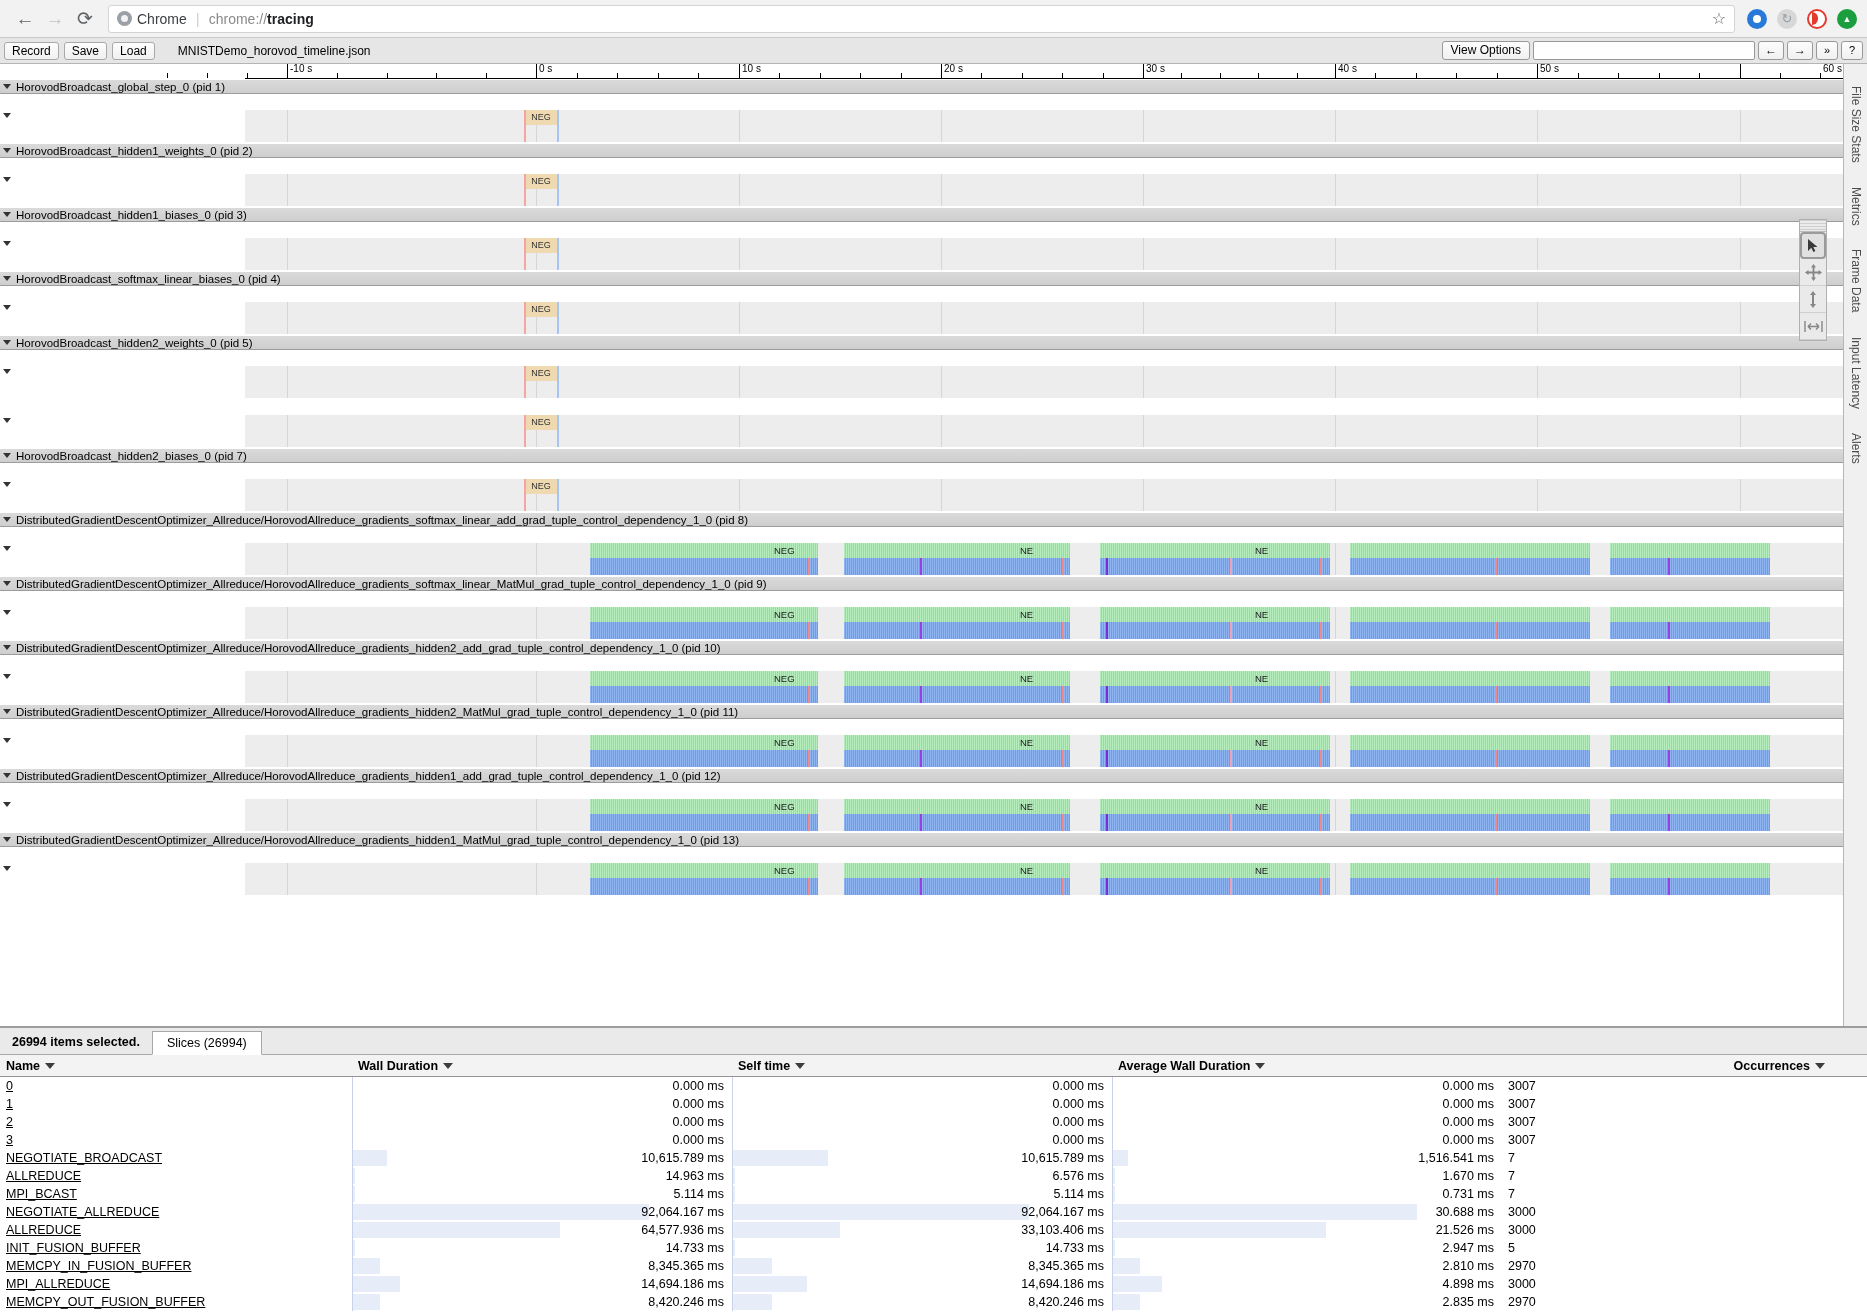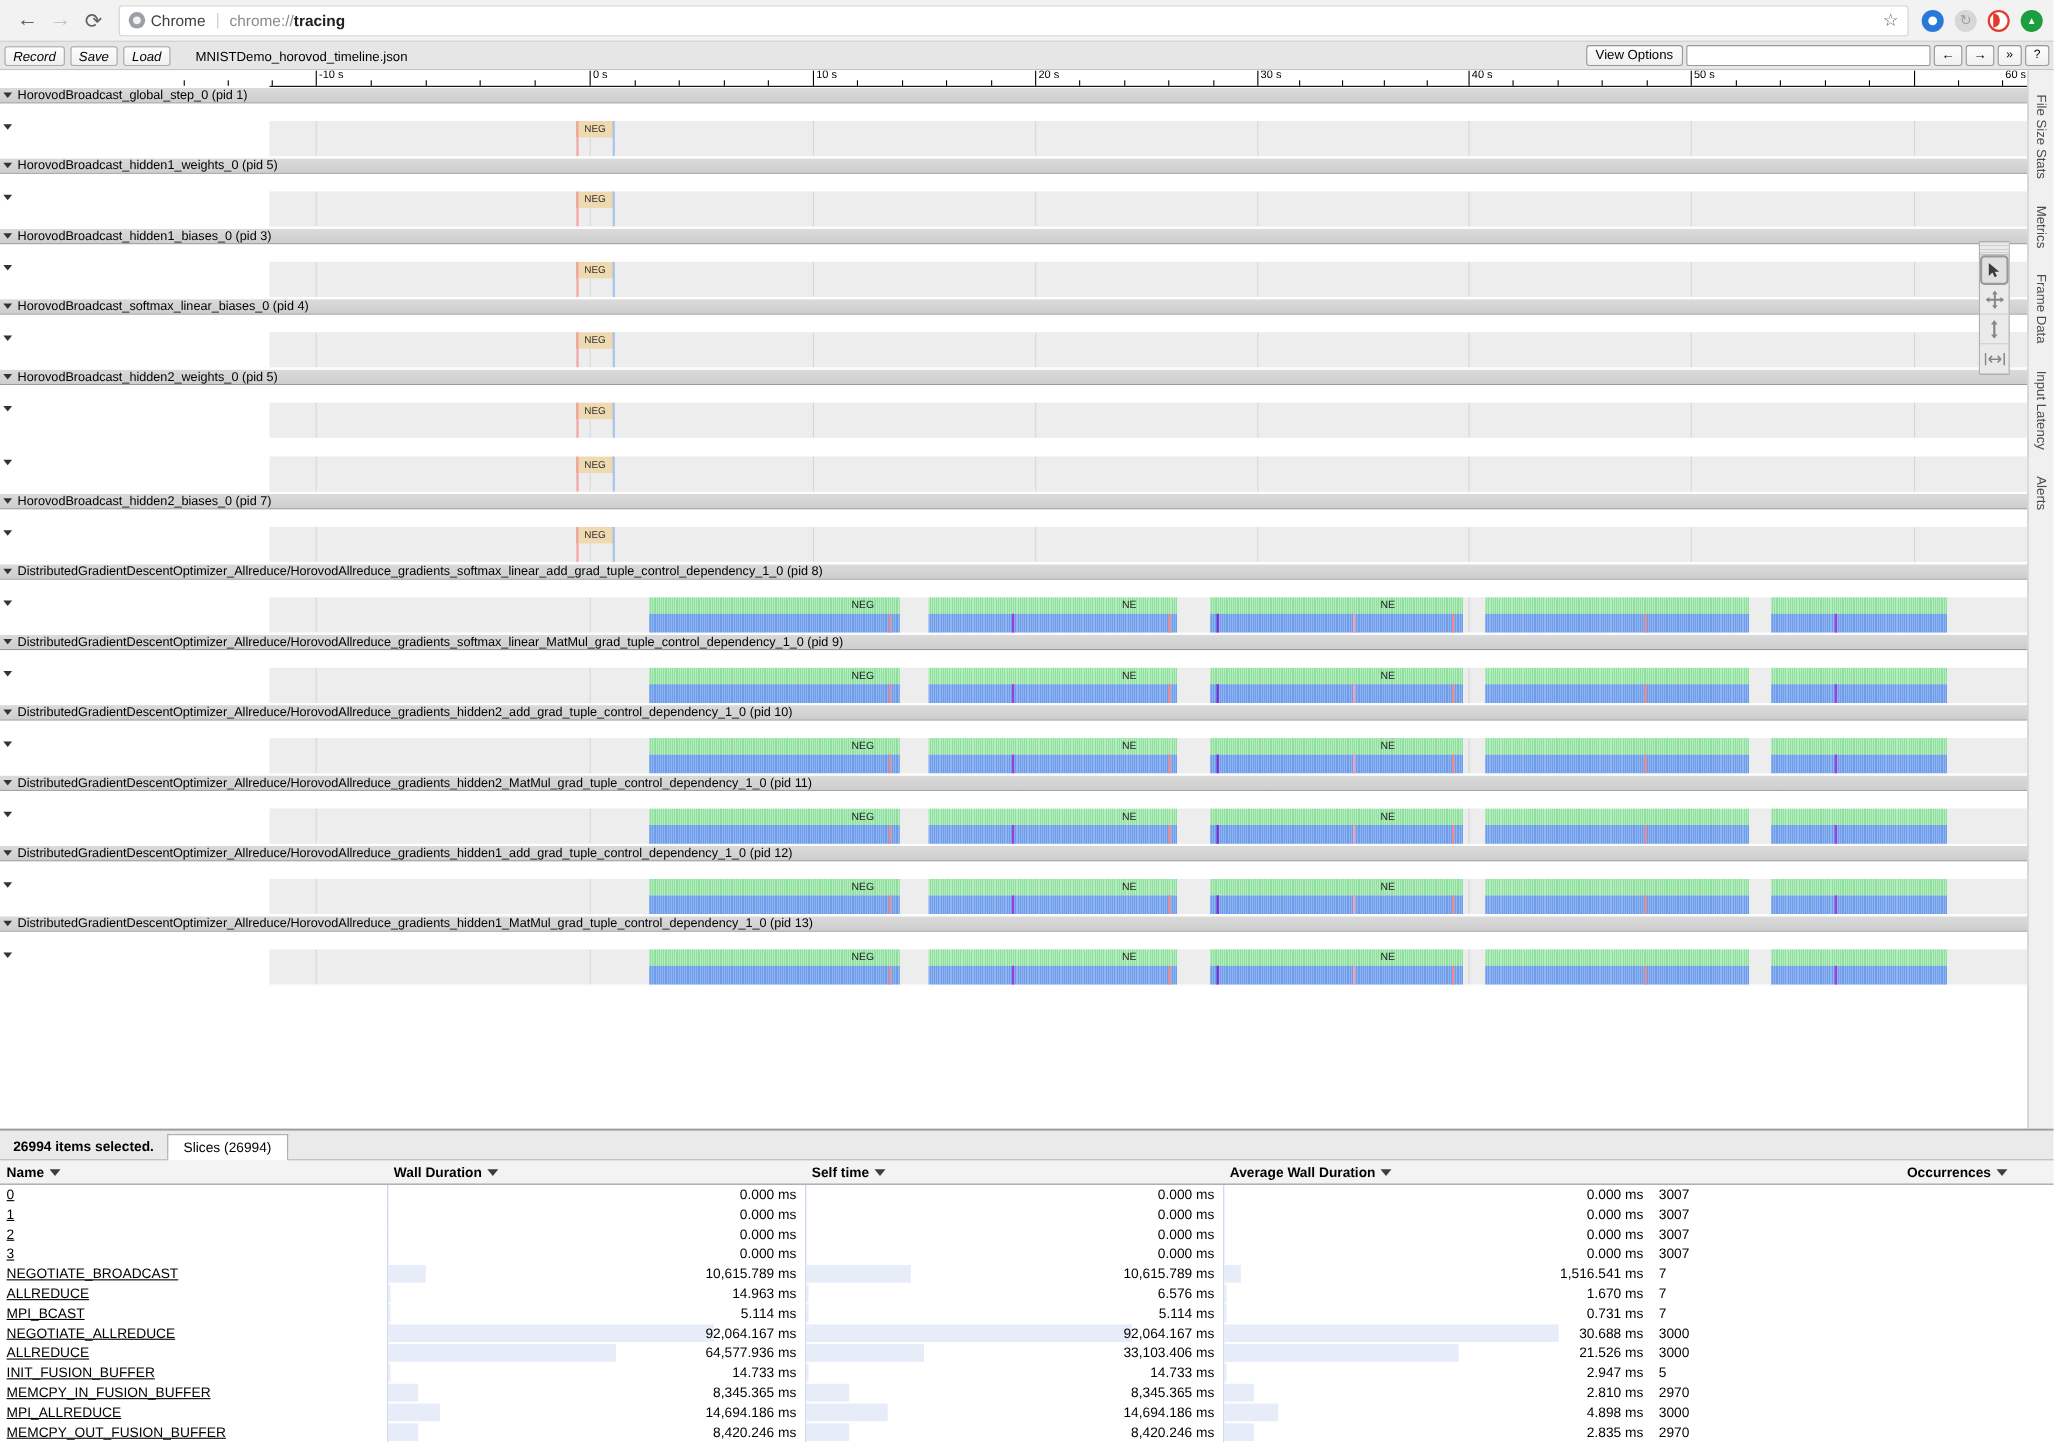--- a/index.html
+++ b/index.html
@@ -91,21 +91,20 @@
     height: 18px;
     min-width: 40px;
     padding: 0 7px;
     font-size: 12px;
     line-height: 16px;
     background: linear-gradient(#fdfdfd,#f0f0f0);
     border: 1px solid #a9a9a9;
     border-radius: 3px;
     text-align: center;
     color: #000;
-    font-style: italic;
   }
   #trace-filename { font-size: 12px; margin-left: 18px; color: #000; }
   #toolbar-right { margin-left: auto; display: flex; align-items: center; gap: 3px; }
   #view-options-btn {
     height: 19px; padding: 0 8px; font-size: 12px; line-height: 17px;
     background: linear-gradient(#fdfdfd,#f0f0f0);
     border: 1px solid #999; border-radius: 3px; text-align: right;
   }
   #search-box {
     width: 222px; height: 19px;
@@ -466,21 +465,21 @@
               <div class="grid-line" style="left: 1495px;"></div>
               <div class="neg-box" style="left: 279px; width: 34px;">NEG</div>
               <div class="slim-bar slim-pink" style="left: 279px;"></div>
               <div class="slim-bar slim-blue" style="left: 312px;"></div>
             </div>
           </div>
         </div>
         <div class="proc-group">
           <div class="proc-header">
             <span class="tri"></span>
-            <span>HorovodBroadcast_hidden1_weights_0 (pid 5)</span>
+            <span>HorovodBroadcast_hidden1_weights_0 (pid 2)</span>
           </div>
           <div class="proc-body">
             <div class="proc-gutter">
               <span class="tri"></span>
             </div>
             <div class="track">
               <div class="grid-line" style="left: 42px;"></div>
               <div class="grid-line" style="left: 291px;"></div>
               <div class="grid-line" style="left: 494px;"></div>
               <div class="grid-line" style="left: 696px;"></div>

